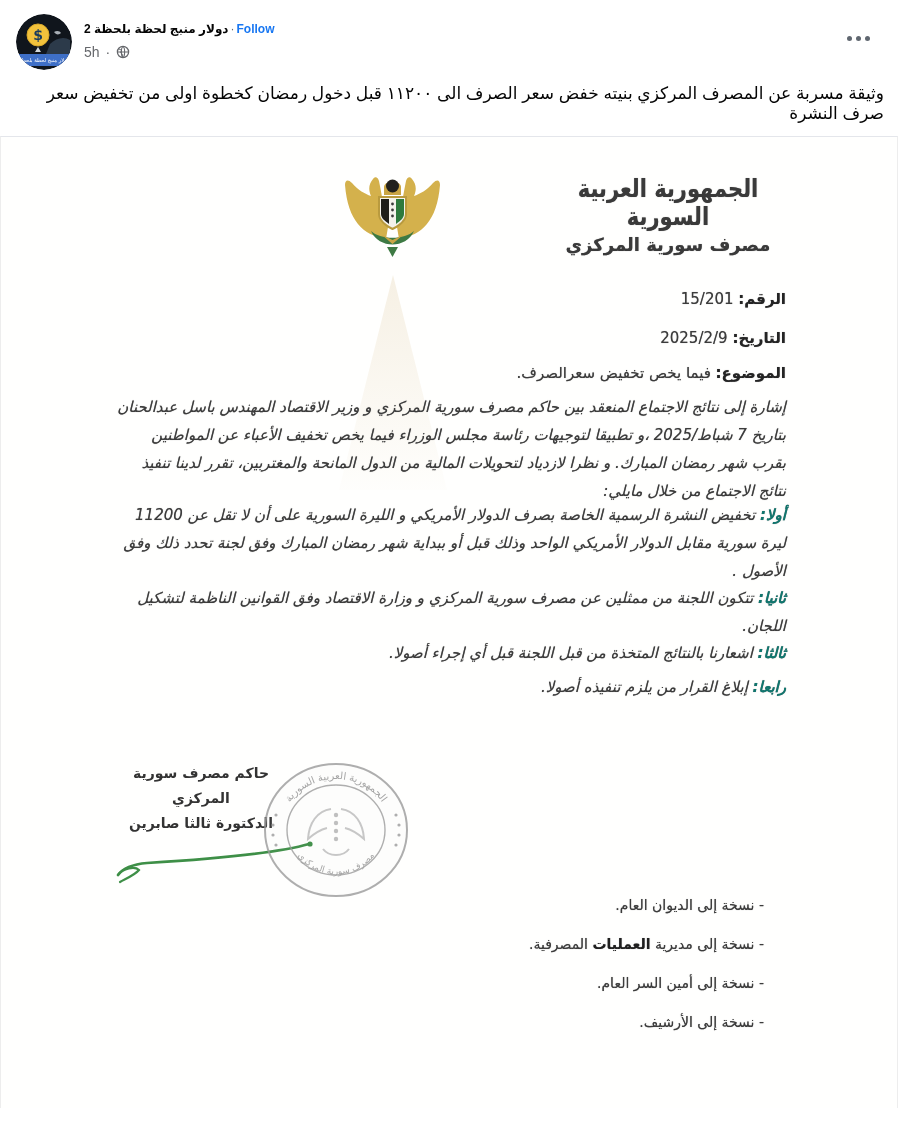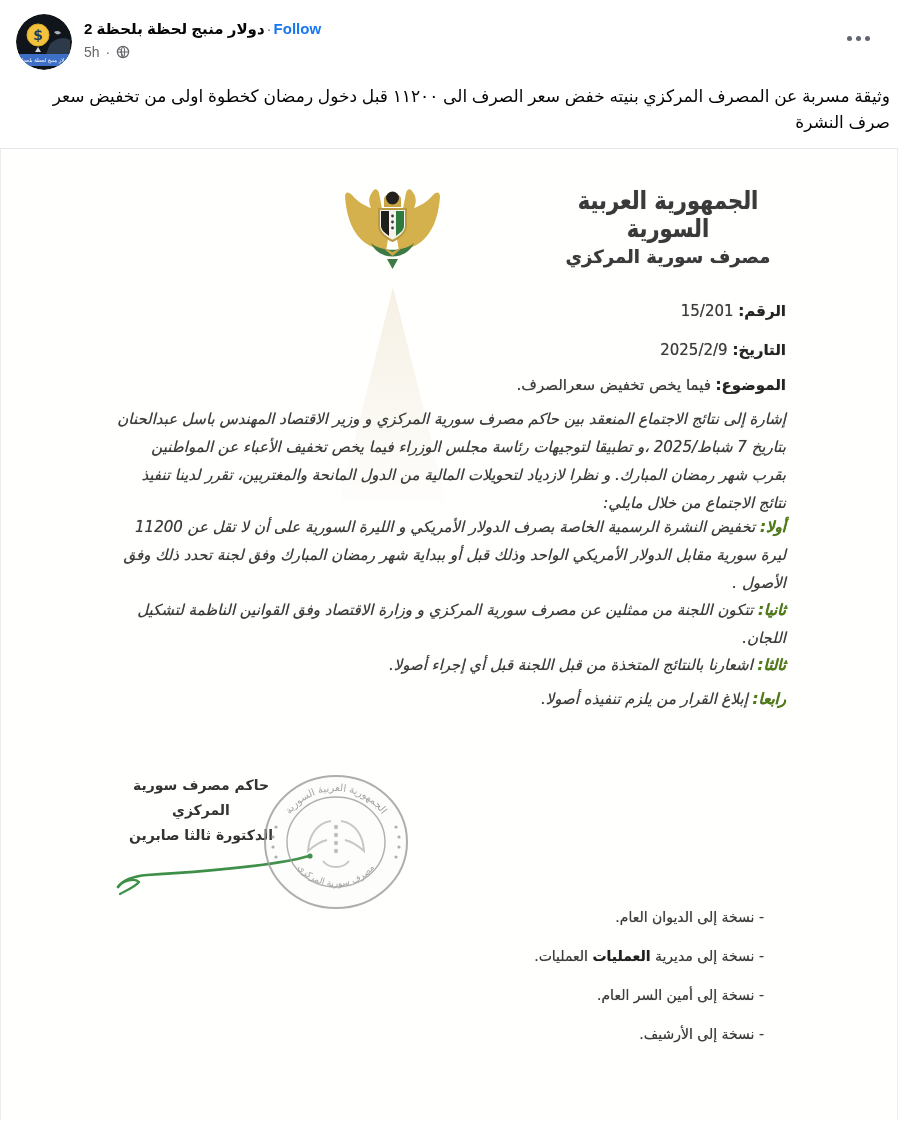--- a/index.html
+++ b/index.html
@@ -3,28 +3,28 @@
 <meta charset="utf-8">
 <style>
   * { margin:0; padding:0; box-sizing:border-box; }
   html,body { width:898px; background:#fff; font-family:"Liberation Sans","DejaVu Sans",sans-serif; }
   body { height:1122px; overflow:hidden; }
 
   
   .post-header { position:relative; height:82px; }
   .avatar { position:absolute; left:16px; top:14px; width:56px; height:56px; border-radius:50%; overflow:hidden; cursor:pointer; }
   .header-info { position:absolute; left:84px; top:19px; }
-  .name-row { font-size:15px; line-height:20px; color:#050505; }
+  .name-row { font-size:12px; line-height:20px; color:#050505; }
   .page-name { font-weight:700; cursor:pointer; }
   .dot-sep { color:#65676B; font-weight:400; padding:0 2px; }
   .follow-link { color:#1877F2; font-weight:600; text-decoration:none; cursor:pointer; }
   .meta-row { margin-top:5px; font-size:14px; color:#65676B; display:flex; align-items:center; gap:4px;text-align:center; }
   .menu-btn { position:absolute; right:22px; top:30px; display:flex; gap:4px; cursor:pointer; padding:6px; }
   .menu-btn i { width:5px; height:5px; border-radius:50%; background:#606770; display:block; }
-  .post-text { padding:2px 8px 12px; direction:rtl; text-align:right; font-size:17px; line-height:26px; color:#050505; }
+  .post-text { padding:2px 14px 12px; direction:rtl; text-align:right; font-size:17px; line-height:20px; color:#050505; }
 
   
   .doc { position:relative; height:972px; background:#fffffe; border-top:1px solid #e4e6eb;
          border-left:1px solid #ededed; border-right:1px solid #ededed; overflow:hidden;
          font-family:"DejaVu Sans",sans-serif; color:#3c3c3c; }
   .doc .abs { position:absolute; }
   .scan-text { text-shadow:0 0 .7px rgba(70,70,70,.75); }
 
   .emblem { left:334px; top:36px; width:115px; height:104px; filter:blur(.4px); }
   .watermark { left:338px; top:138px; width:108px; height:215px;
@@ -32,21 +32,21 @@
                background:linear-gradient(to bottom, rgba(243,235,219,.75), rgba(250,247,240,.15)); }
 
   .callig { left:558px; top:42px; width:218px; text-align:center; direction:rtl; color:#3a3a3a; filter:blur(.35px); }
   .callig .l1 { font-size:21px; font-weight:700; transform:scaleY(1.18); letter-spacing:-1px; }
   .callig .l2 { font-size:18px; font-weight:700; margin-top:7px; letter-spacing:-.5px; }
 
   .meta-line { right:111px; direction:rtl; text-align:right; font-size:15px; line-height:20px; }
   .meta-line b { color:#242424; }
 
   .para { right:111px; left:115px; direction:rtl; text-align:right; font-size:15px; line-height:28px;font-style:italic; }
-  .para b { color:#4d7c0f; }
+  .para b { color:#0f766e; }
 
   .sig-block { left:112px; top:624px; width:176px; text-align:center; direction:rtl;
                font-size:14px; font-weight:700; line-height:25px; color:#333; filter:blur(.3px); }
   .sig-swoosh { left:108px; top:698px; width:208px; height:50px; }
   .stamp { left:258px; top:620px; width:154px; height:146px; opacity:.8; filter:blur(.3px); }
 
   .copies { right:133px; top:742px; direction:rtl; text-align:right; font-size:14px; line-height:21px; list-style:none; }
   .copies li { margin-bottom:18px;margin-top:16px; }
   .copies b { color:#1f1f1f; }
 </style>
@@ -182,17 +182,17 @@
     <g fill="#a3a3a3" opacity=".85">
       <circle cx="77" cy="58" r="2.2"></circle>
         <circle cx="77" cy="66" r="2.2"></circle>
         <circle cx="77" cy="74" r="2.2"></circle>
         <circle cx="77" cy="82" r="2.2"></circle>
     </g>
   </svg>
 
   <ul class="abs copies scan-text">
     <li>- نسخة إلى الديوان العام.</li>
-    <li><span>- نسخة إلى مديرية </span><b>العمليات</b><span> العمليات.</span></li>
+    <li><span>- نسخة إلى مديرية </span><b>العمليات</b><span> المصرفية.</span></li>
     <li>- نسخة إلى أمين السر العام.</li>
     <li>- نسخة إلى الأرشيف.</li>
   </ul>
 </div>
 
 </body></html>

